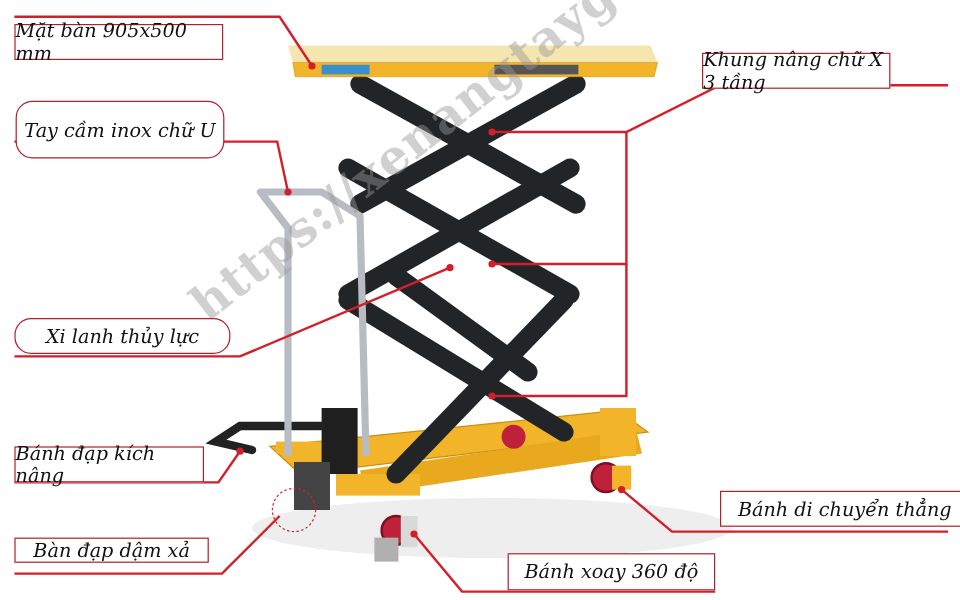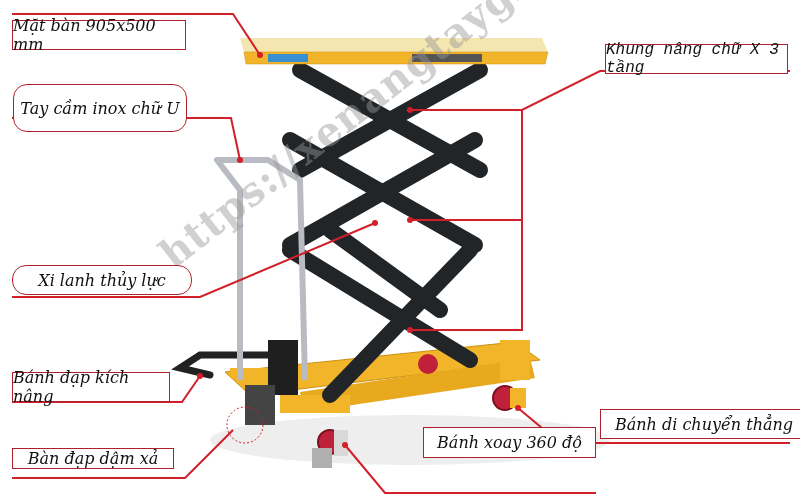--- a/index.html
+++ b/index.html
@@ -92,16 +92,16 @@
     </g>
   </svg>
 
   <div class="watermark">https://xenangtaygiare.com</div>
 
   <div class="label-box" style="left:12px;top:20px;width:174px;height:30px;">Mặt bàn 905x500 mm</div>
   <div class="label-box" style="left:13px;top:84px;width:174px;height:48px;border-radius:14px;">Tay cầm inox chữ U</div>
   <div class="label-box" style="left:12px;top:265px;width:180px;height:30px;border-radius:14px;">Xi lanh thủy lực</div>
   <div class="label-box" style="left:12px;top:372px;width:158px;height:30px;">Bánh đạp kích nâng</div>
   <div class="label-box" style="left:12px;top:448px;width:162px;height:21px;">Bàn đạp dậm xả</div>
-  <div class="label-box" style="left:605px;top:44px;width:183px;height:30px;font-family:Liberation Mono, monospace;">Khung nâng chữ X 3 tầng</div>
+  <div class="label-box" style="left:585px;top:44px;width:157px;height:30px;">Khung nâng chữ X 3 tầng</div>
   <div class="label-box" style="left:600px;top:409px;width:208px;height:30px;">Bánh di chuyển thẳng</div>
-  <div class="label-box" style="left:423px;top:427px;width:173px;height:31px;">Bánh xoay 360 độ</div>
+  <div class="label-box" style="left:423px;top:461px;width:173px;height:31px;">Bánh xoay 360 độ</div>
 </div>
 
 </body></html>

